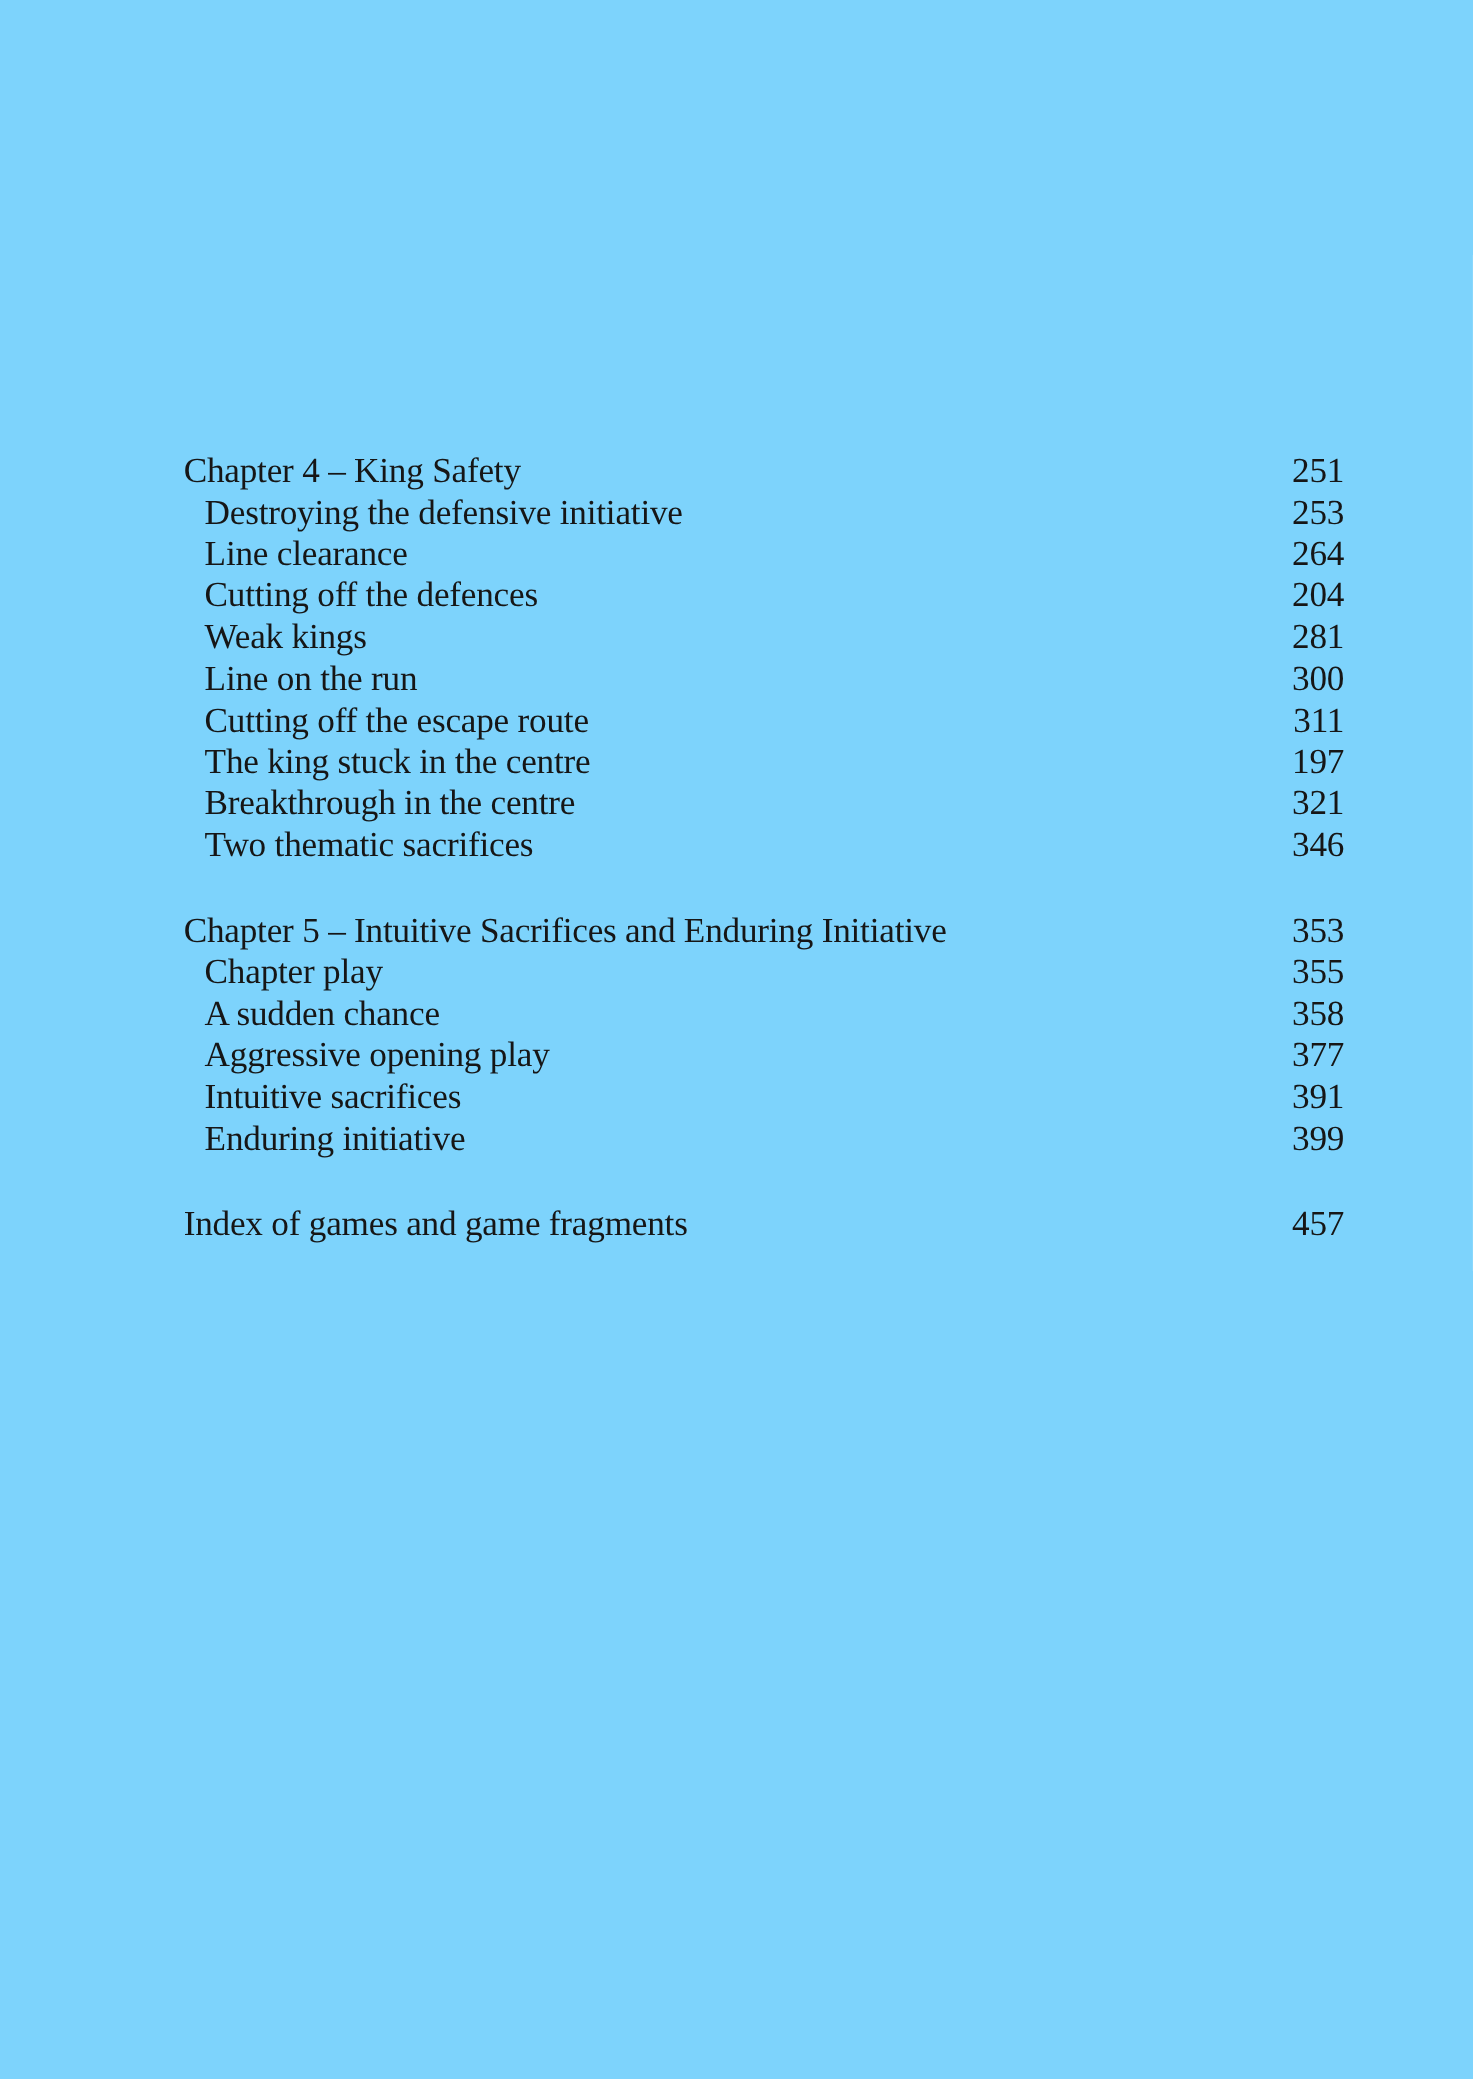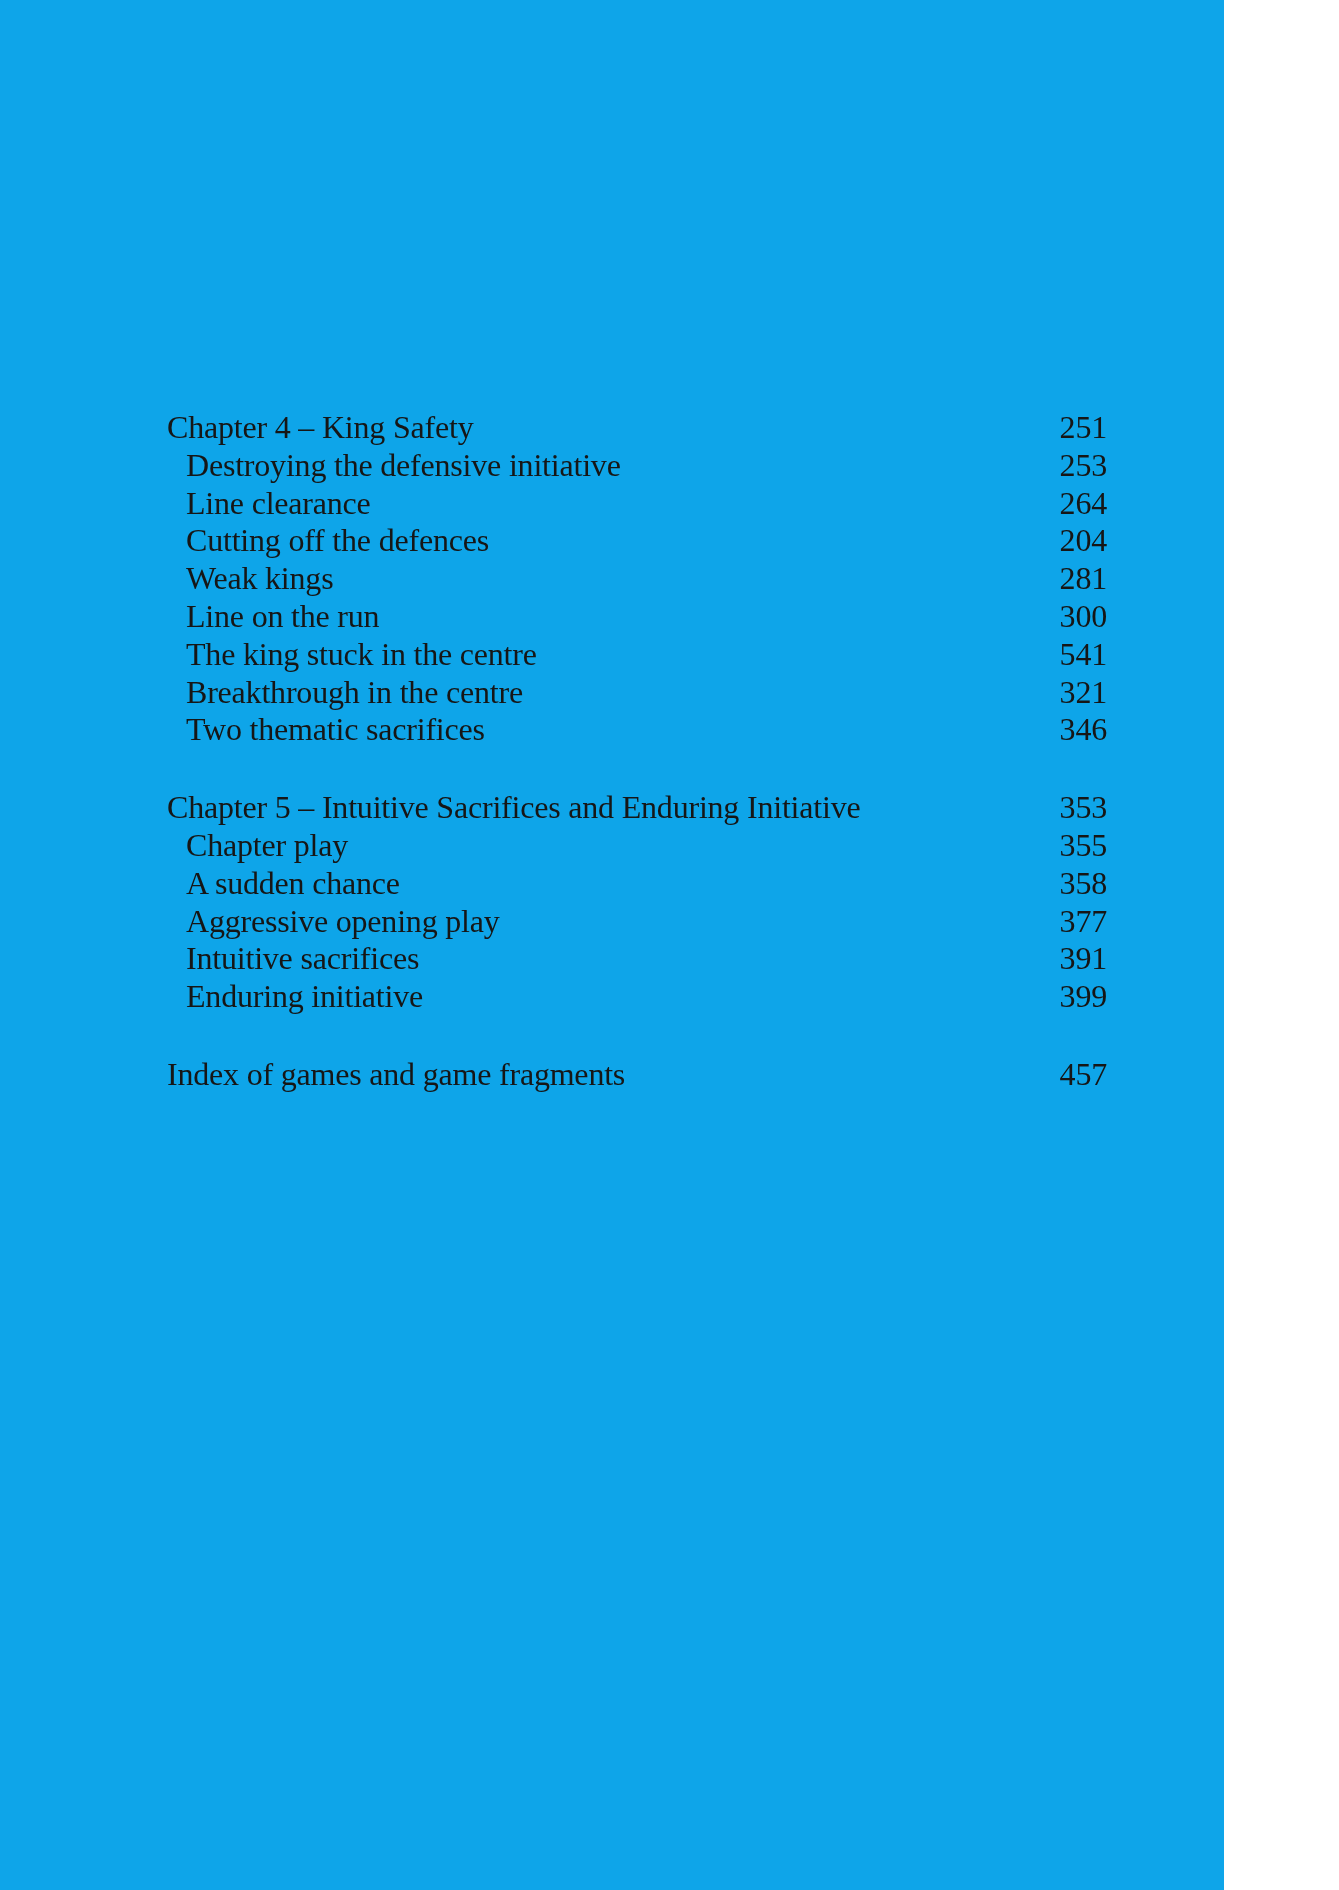--- a/index.html
+++ b/index.html
@@ -12,23 +12,23 @@
     height: 1890px;
     position: relative;
     overflow: hidden;
     font-family: "Liberation Serif", "DejaVu Serif", serif;
     color: #161616;
   }
   .page {
     position: absolute;
     top: 0;
     left: 0;
-    width: 1224px;
+    width: 1339px;
     height: 1890px;
-    background: #0ea5e9;
+    background: #7dd3fc;
     box-sizing: border-box;
     padding: 409px 117px 0 167px; 
   }
   .toc {
     width: 100%;
   }
   .toc-section {
     margin: 0 0 40px 0;
   }
   .toc-row {
@@ -78,22 +78,26 @@
   </div>
         <div class="toc-row entry">
     <span class="toc-label">Weak kings</span>
     <span class="toc-page">281</span>
   </div>
         <div class="toc-row entry">
     <span class="toc-label">Line on the run</span>
     <span class="toc-page">300</span>
   </div>
         <div class="toc-row entry">
+    <span class="toc-label">Cutting off the escape route</span>
+    <span class="toc-page">311</span>
+  </div>
+        <div class="toc-row entry">
     <span class="toc-label">The king stuck in the centre</span>
-    <span class="toc-page">541</span>
+    <span class="toc-page">197</span>
   </div>
         <div class="toc-row entry">
     <span class="toc-label">Breakthrough in the centre</span>
     <span class="toc-page">321</span>
   </div>
         <div class="toc-row entry">
     <span class="toc-label">Two thematic sacrifices</span>
     <span class="toc-page">346</span>
   </div>
       </div>

